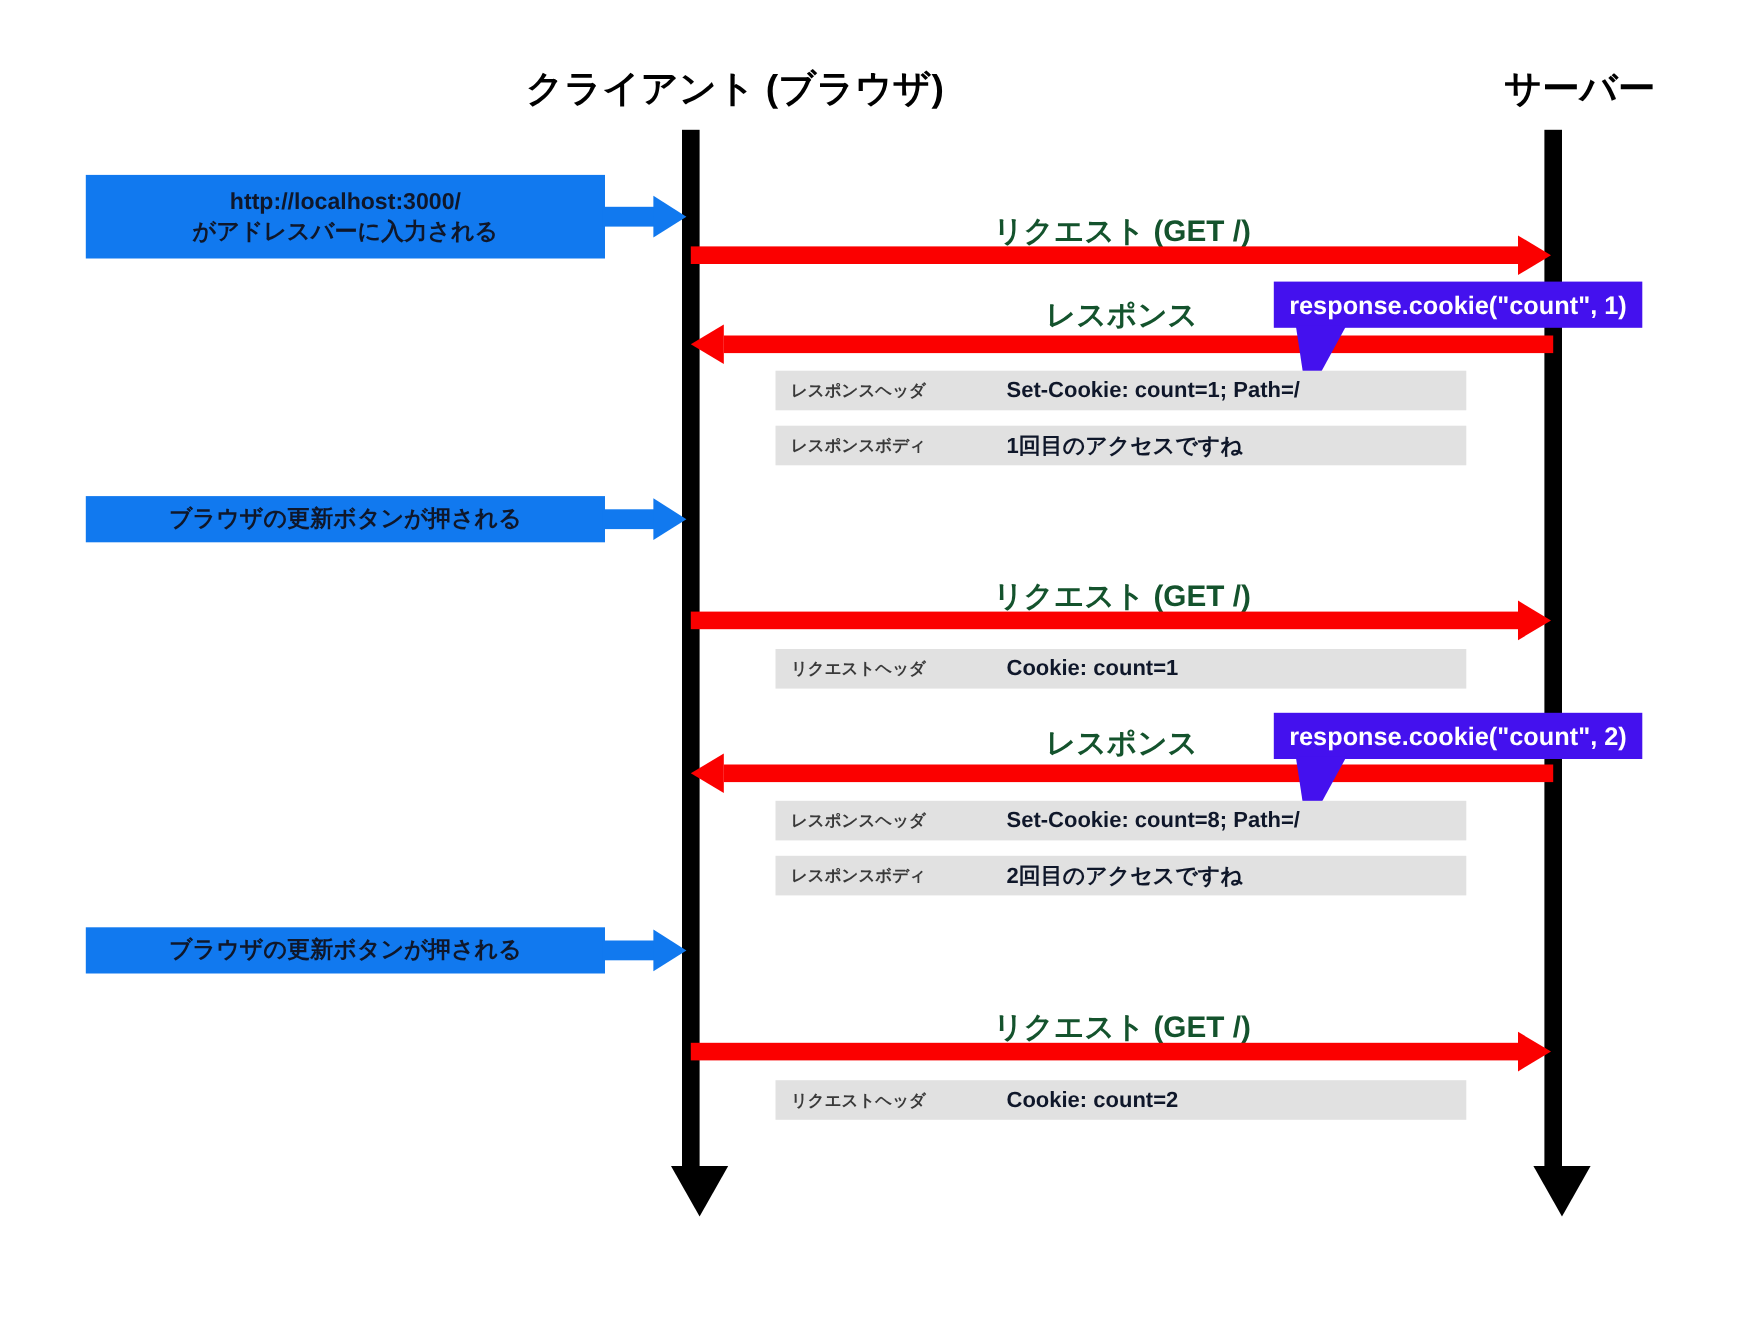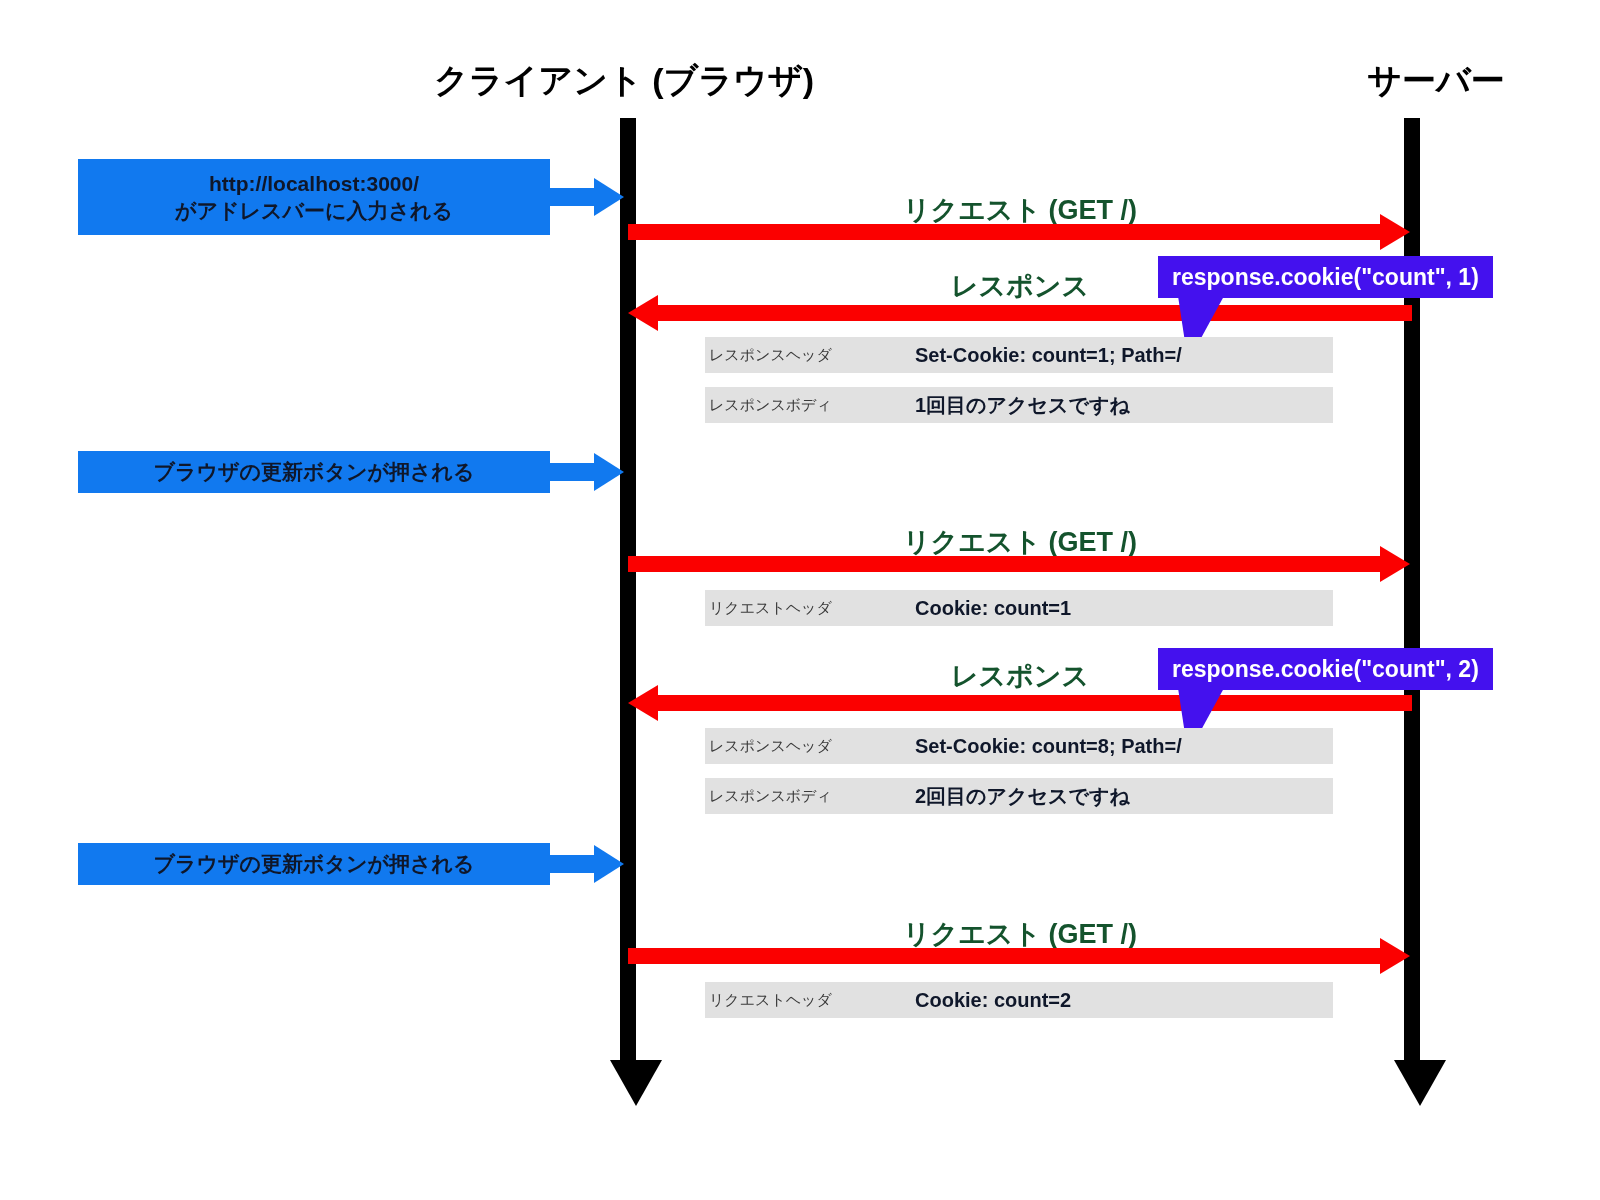--- a/index.html
+++ b/index.html
@@ -20,21 +20,21 @@
 
   
   .actor-title {
     position: absolute;
     font-weight: bold;
     font-size: 34px;
     color: #000000;
     white-space: nowrap;
     letter-spacing: 0px;
   }
-  #actor-client { left: 624px; top: 58px; transform: translateX(-50%); }
+  #actor-client { left: 668px; top: 58px; transform: translateX(-50%); }
   #actor-server { left: 1420px; top: 58px; transform: translateX(-50%); margin-left: 16px; }
 
   
   .lifeline {
     position: absolute;
     width: 16px;
     background: #000000;
   }
   .lifeline-head {
     position: absolute;
@@ -147,24 +147,24 @@
     position: absolute;
     left: 705px;
     width: 628px;
     height: 36px;
     background: #e1e1e1;
     display: flex;
     align-items: center;
   }
   .gray-row .row-key {
     width: 210px;
-    padding-left: 4px;
+    padding-left: 14px;
     box-sizing: border-box;
     font-size: 15px;
-    font-weight: normal;
+    font-weight: bold;
     color: #3a3a3a;
     white-space: nowrap;
   }
   .gray-row .row-val {
     font-size: 20px;
     font-weight: bold;
     color: #0f172a;
     white-space: nowrap;
   }
   #gray-1 { top: 337px; }

